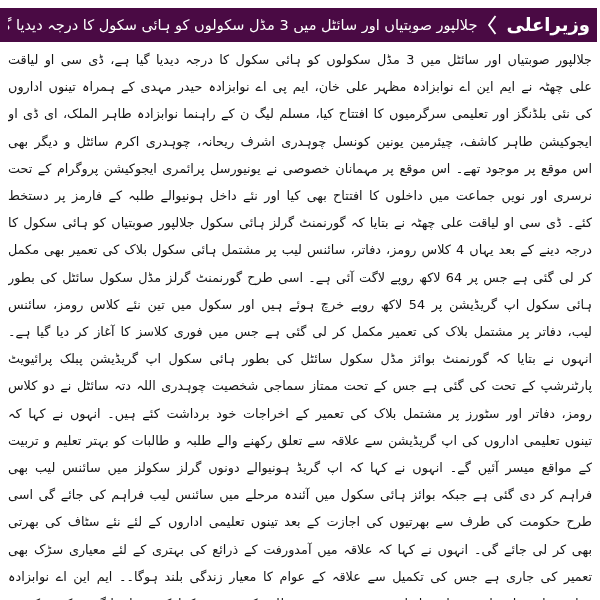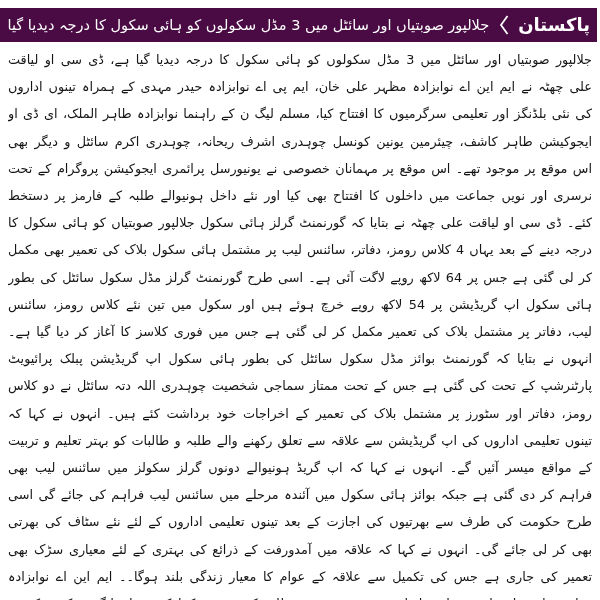--- a/index.html
+++ b/index.html
@@ -71,21 +71,21 @@
     text-align: justify;
     word-spacing: 1px;
   }
 </style>
 </head>
 <body>
 
 <div class="page">
 
   <div class="header-band">
-    <span class="category-tab">پاکستان</span>
+    <span class="category-tab">وزیراعلی</span>
     <span class="chevron">
       <svg width="10" height="22" viewBox="0 0 10 22" aria-hidden="true">
         <path d="M8.5 2 L2 11 L8.5 20" fill="none" stroke="#ffffff" stroke-width="1.8"></path>
       </svg>
     </span>
     <span class="headline">جلالپور صوبتیاں اور سائٹل میں 3 مڈل سکولوں کو ہائی سکول کا درجہ دیدیا گیا</span>
   </div>
 
   <div class="article">
     <p>جلالپور صوبتیاں اور سائٹل میں 3 مڈل سکولوں کو ہائی سکول کا درجہ دیدیا گیا ہے، ڈی سی او لیاقت علی چھٹہ نے ایم این اے نوابزادہ مظہر علی خان، ایم پی اے نوابزادہ حیدر مہدی کے ہمراہ تینوں اداروں کی نئی بلڈنگز اور تعلیمی سرگرمیوں کا افتتاح کیا، مسلم لیگ ن کے راہنما نوابزادہ طاہر الملک، ای ڈی او ایجوکیشن طاہر کاشف، چیئرمین یونین کونسل چوہدری اشرف ریحانہ، چوہدری اکرم سائٹل و دیگر بھی اس موقع پر موجود تھے۔ اس موقع پر مہمانان خصوصی نے یونیورسل پرائمری ایجوکیشن پروگرام کے تحت نرسری اور نویں جماعت میں داخلوں کا افتتاح بھی کیا اور نئے داخل ہونیوالے طلبہ کے فارمز پر دستخط کئے۔ ڈی سی او لیاقت علی چھٹہ نے بتایا کہ گورنمنٹ گرلز ہائی سکول جلالپور صوبتیاں کو ہائی سکول کا درجہ دینے کے بعد یہاں 4 کلاس رومز، دفاتر، سائنس لیب پر مشتمل ہائی سکول بلاک کی تعمیر بھی مکمل کر لی گئی ہے جس پر 64 لاکھ روپے لاگت آئی ہے۔ اسی طرح گورنمنٹ گرلز مڈل سکول سائٹل کی بطور ہائی سکول اپ گریڈیشن پر 54 لاکھ روپے خرچ ہوئے ہیں اور سکول میں تین نئے کلاس رومز، سائنس لیب، دفاتر پر مشتمل بلاک کی تعمیر مکمل کر لی گئی ہے جس میں فوری کلاسز کا آغاز کر دیا گیا ہے۔ انہوں نے بتایا کہ گورنمنٹ بوائز مڈل سکول سائٹل کی بطور ہائی سکول اپ گریڈیشن پبلک پرائیویٹ پارٹنرشپ کے تحت کی گئی ہے جس کے تحت ممتاز سماجی شخصیت چوہدری اللہ دتہ سائٹل نے دو کلاس رومز، دفاتر اور سٹورز پر مشتمل بلاک کی تعمیر کے اخراجات خود برداشت کئے ہیں۔ انہوں نے کہا کہ تینوں تعلیمی اداروں کی اپ گریڈیشن سے علاقہ سے تعلق رکھنے والے طلبہ و طالبات کو بہتر تعلیم و تربیت کے مواقع میسر آئیں گے۔ انہوں نے کہا کہ اپ گریڈ ہونیوالے دونوں گرلز سکولز میں سائنس لیب بھی فراہم کر دی گئی ہے جبکہ بوائز ہائی سکول میں آئندہ مرحلے میں سائنس لیب فراہم کی جائے گی اسی طرح حکومت کی طرف سے بھرتیوں کی اجازت کے بعد تینوں تعلیمی اداروں کے لئے نئے سٹاف کی بھرتی بھی کر لی جائے گی۔ انہوں نے کہا کہ علاقہ میں آمدورفت کے ذرائع کی بہتری کے لئے معیاری سڑک بھی تعمیر کی جاری ہے جس کی تکمیل سے علاقہ کے عوام کا معیار زندگی بلند ہوگا۔۔ ایم این اے نوابزادہ مظہر علی خان، ایم پی اے نوابزادہ حیدر مہدی نے خطاب کرتے ہوئے کہا کہ مسلم لیگ ن کی حکومت عوام سے انتخابات میں کئے گئے وعدوں کی تیزی سے تکمیل کی جانب گامزن ہے اور جلالپور صوبتیاں اور سائٹل میں ان تعلیمی اداروں کی اپ گریڈیشن اسی سلسلے کی کڑی ہے۔ انہوں نے کہا کہ وزیراعلیٰ پنجاب میاں شہباز شریف کی قیادت میں پنجاب حکومت کا فوکس تعلیم، صحت اور انفراسٹرکچر کے منصوبے ہیں تاکہ تعلیم یافتہ، صحت مند نئی نسل ملک کو ترقی کی منازل سے ہمکنار کر سکے۔ اس سے قبل معززین علاقہ نے بھی اظہار خیال کیا اور سرکاری سکولوں کی اپ گریڈیشن پر حکومت پنجاب، ڈی سی او</p>

